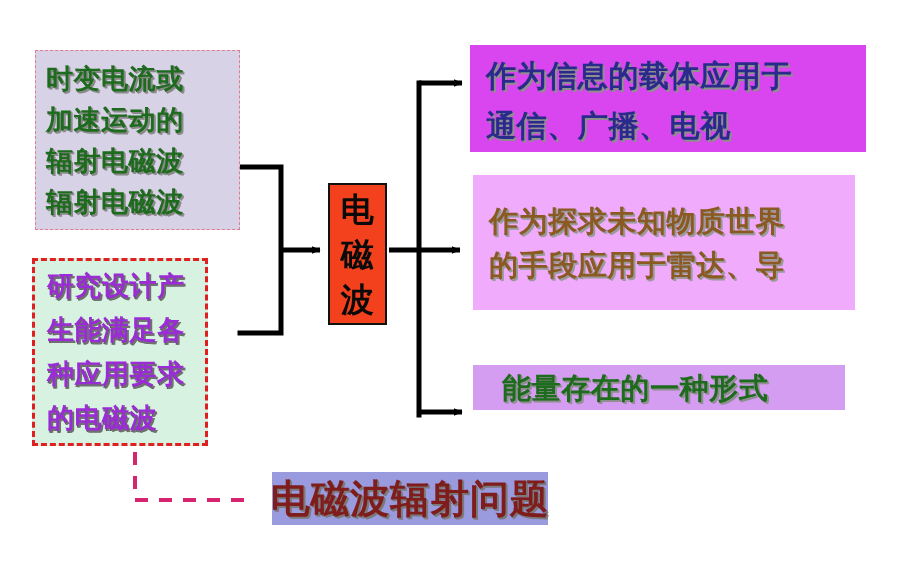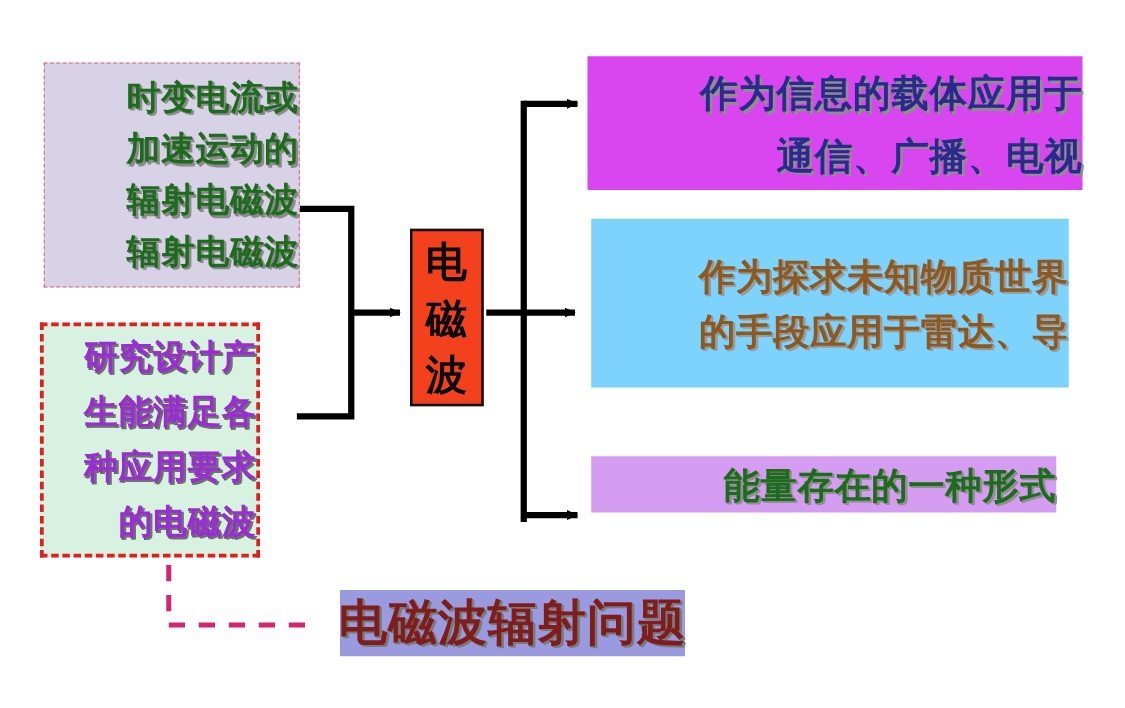--- a/index.html
+++ b/index.html
@@ -24,21 +24,20 @@
     box-sizing: border-box;
     display: flex;
     flex-direction: column;
     justify-content: center;
     z-index: 3;
   }
   .node .line {
     font-weight: bold;
     white-space: nowrap;
     letter-spacing: 0.02em;
-    text-align: right;
   }
 
   
   #box-source {
     left: 35px;  top: 50px;
     width: 205px; height: 180px;
     background: #d7d2e6;
     border: 1.5px dashed #e07a8c;
     padding: 6px 0 6px 10px;
   }
@@ -92,21 +91,21 @@
     color: #2a2a8c;
     font-size: 30px;
     line-height: 50px;
     text-shadow: 2px 2px 0px #8f8f8f, 1px 1px 0 #6a6a6a;
   }
 
   
   #box-探求 {
     left: 473px; top: 175px;
     width: 382px; height: 135px;
-    background: #7dd3fc;
+    background: #f0abfc;
     padding: 2px 0 2px 16px;
   }
   #box-探求 .line {
     color: #8a5a22;
     font-size: 29px;
     line-height: 44px;
     text-shadow: 2px 2px 0px #9a9a9a, 1px 1px 0 #7c7c7c;
   }
 
   
@@ -114,20 +113,21 @@
     left: 473px; top: 365px;
     width: 372px; height: 45px;
     background: #d59df2;
     padding: 0 0 0 16px;
   }
   #box-energy .line {
     color: #1d6b1d;
     font-size: 29px;
     line-height: 44px;
     text-shadow: 2px 2px 0px #8f8f8f, 1px 1px 0 #6a6a6a;
+    margin-left: 13px;
   }
 
   
   #box-problem {
     left: 272px; top: 472px;
     width: 276px; height: 53px;
     background: #9a9ade;
     align-items: center;
     padding: 0;
   }

